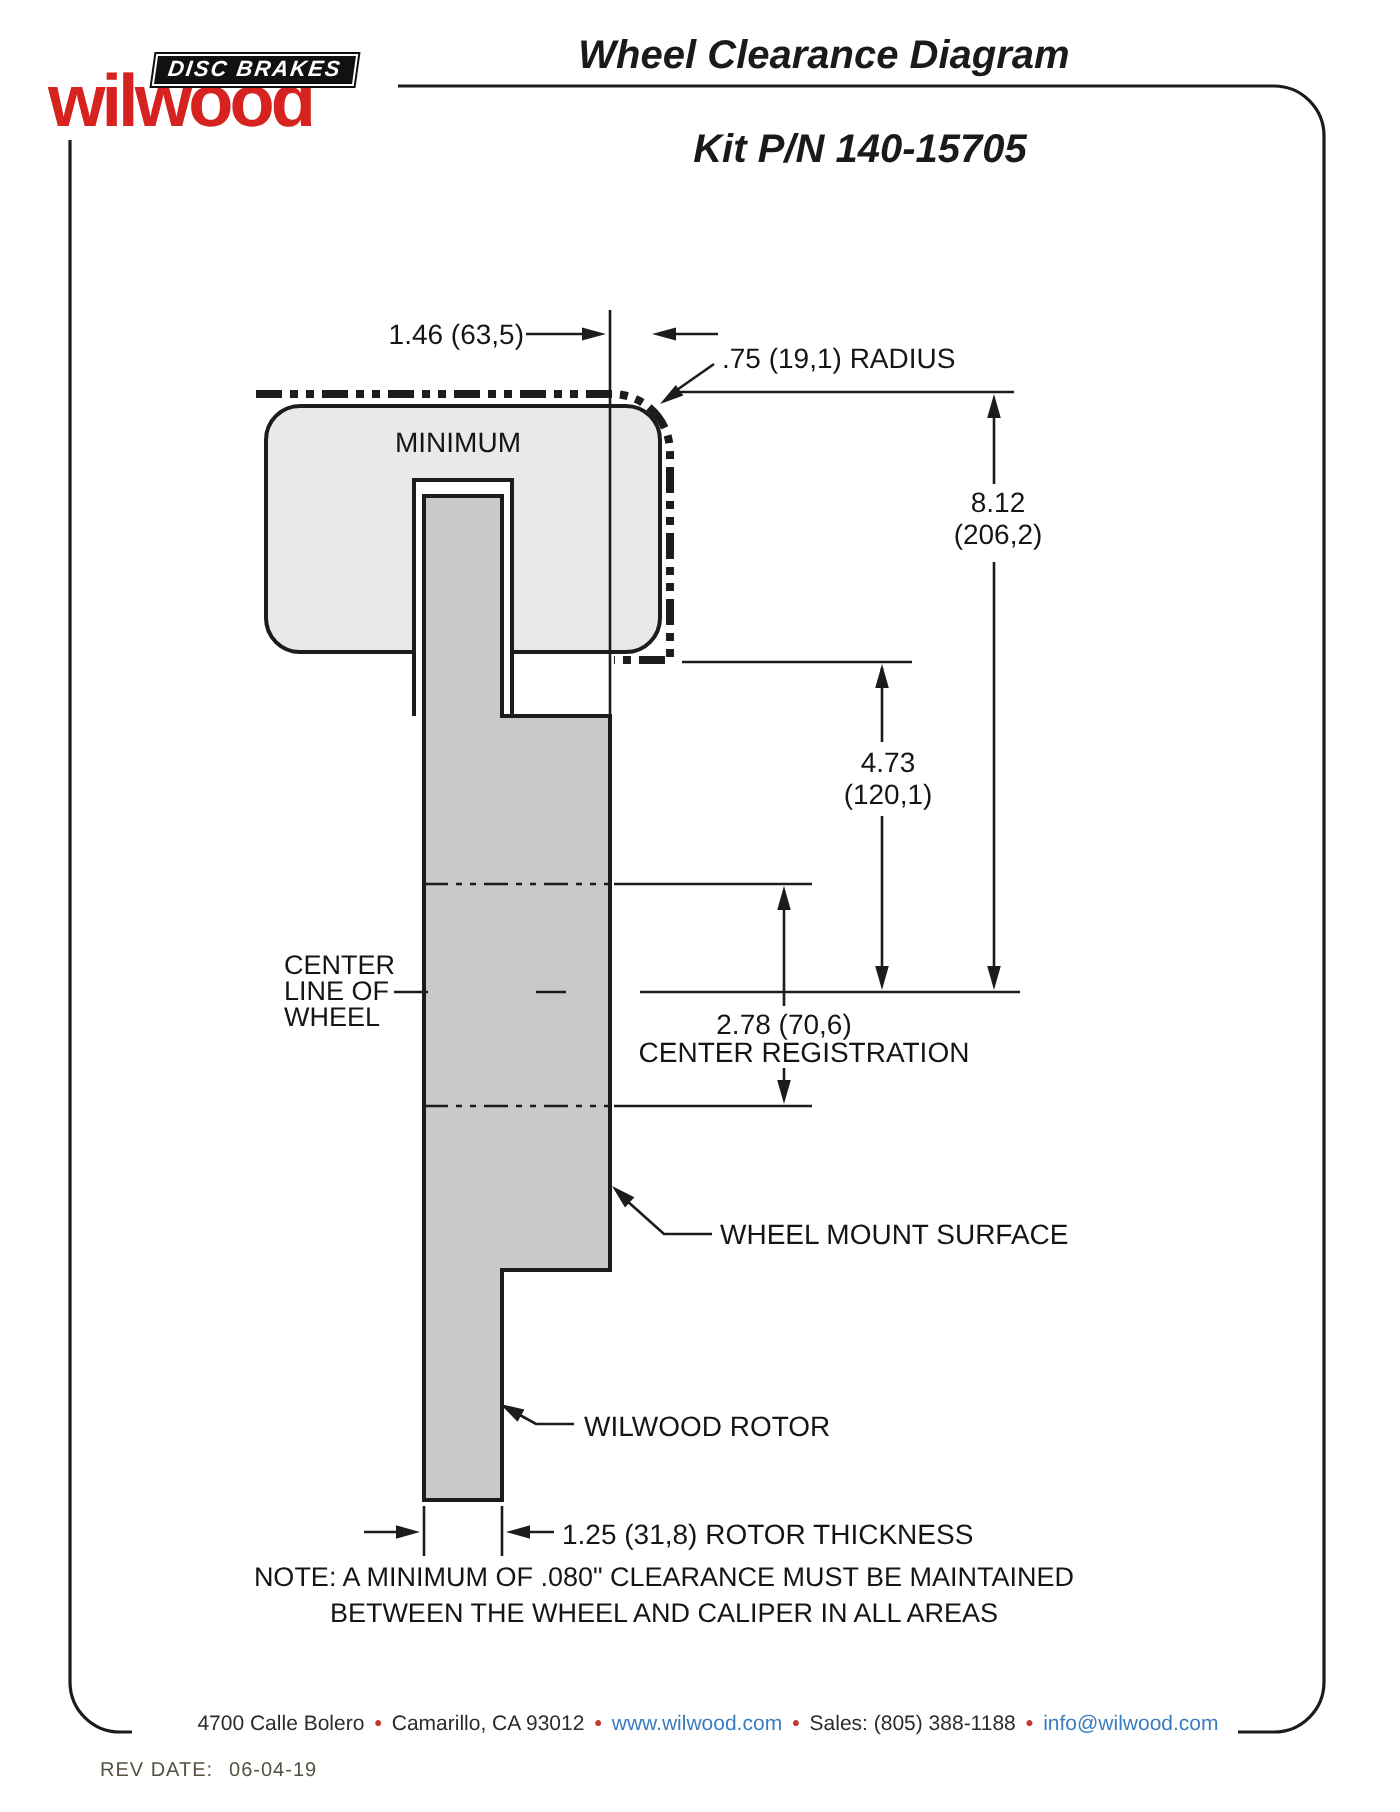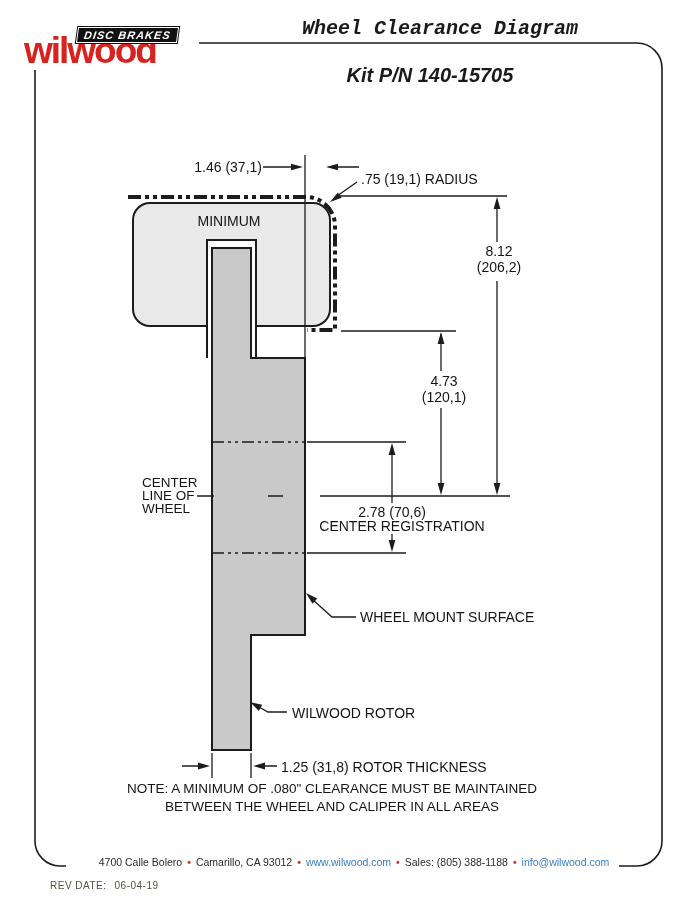--- a/index.html
+++ b/index.html
@@ -79,25 +79,25 @@
       <polygon points="250,702 262.2,704.8 258.8,710.9"></polygon>
       <polygon points="210,766 198,762.6 198,769.4"></polygon>
       <polygon points="253,766 265,762.6 265,769.4"></polygon>
     </g>
   </svg>
 
   <div class="logo">
     <div class="script">wilwood</div>
     <div class="banner">DISC BRAKES</div>
   </div>
-  <div class="abs title" style="left:260px;top:17px;width:360px;font-family:Liberation Mono, monospace;">Wheel Clearance Diagram</div>
+  <div class="abs title" style="left:232px;top:17px;width:360px;">Wheel Clearance Diagram</div>
   <div class="abs kit" style="left:280px;top:64px;width:300px;">Kit P/N 140-15705</div>
 
   <div class="abs dlabel center" style="left:194px;top:213px;width:70px;">MINIMUM</div>
-  <div class="abs dlabel right" style="left:168px;top:159px;width:94px;">1.46 (37,1)</div>
+  <div class="abs dlabel right" style="left:168px;top:159px;width:94px;">1.46 (63,5)</div>
   <div class="abs dlabel" style="left:361px;top:171px;">.75 (19,1) RADIUS</div>
 
   <div class="abs dlabel center" style="left:464px;top:243px;width:70px;line-height:16px;">
     <div>8.12</div>
     <div>(206,2)</div>
   </div>
 
   <div class="abs dlabel center" style="left:409px;top:373px;width:70px;line-height:16px;">
     <div>4.73</div>
     <div>(120,1)</div>

